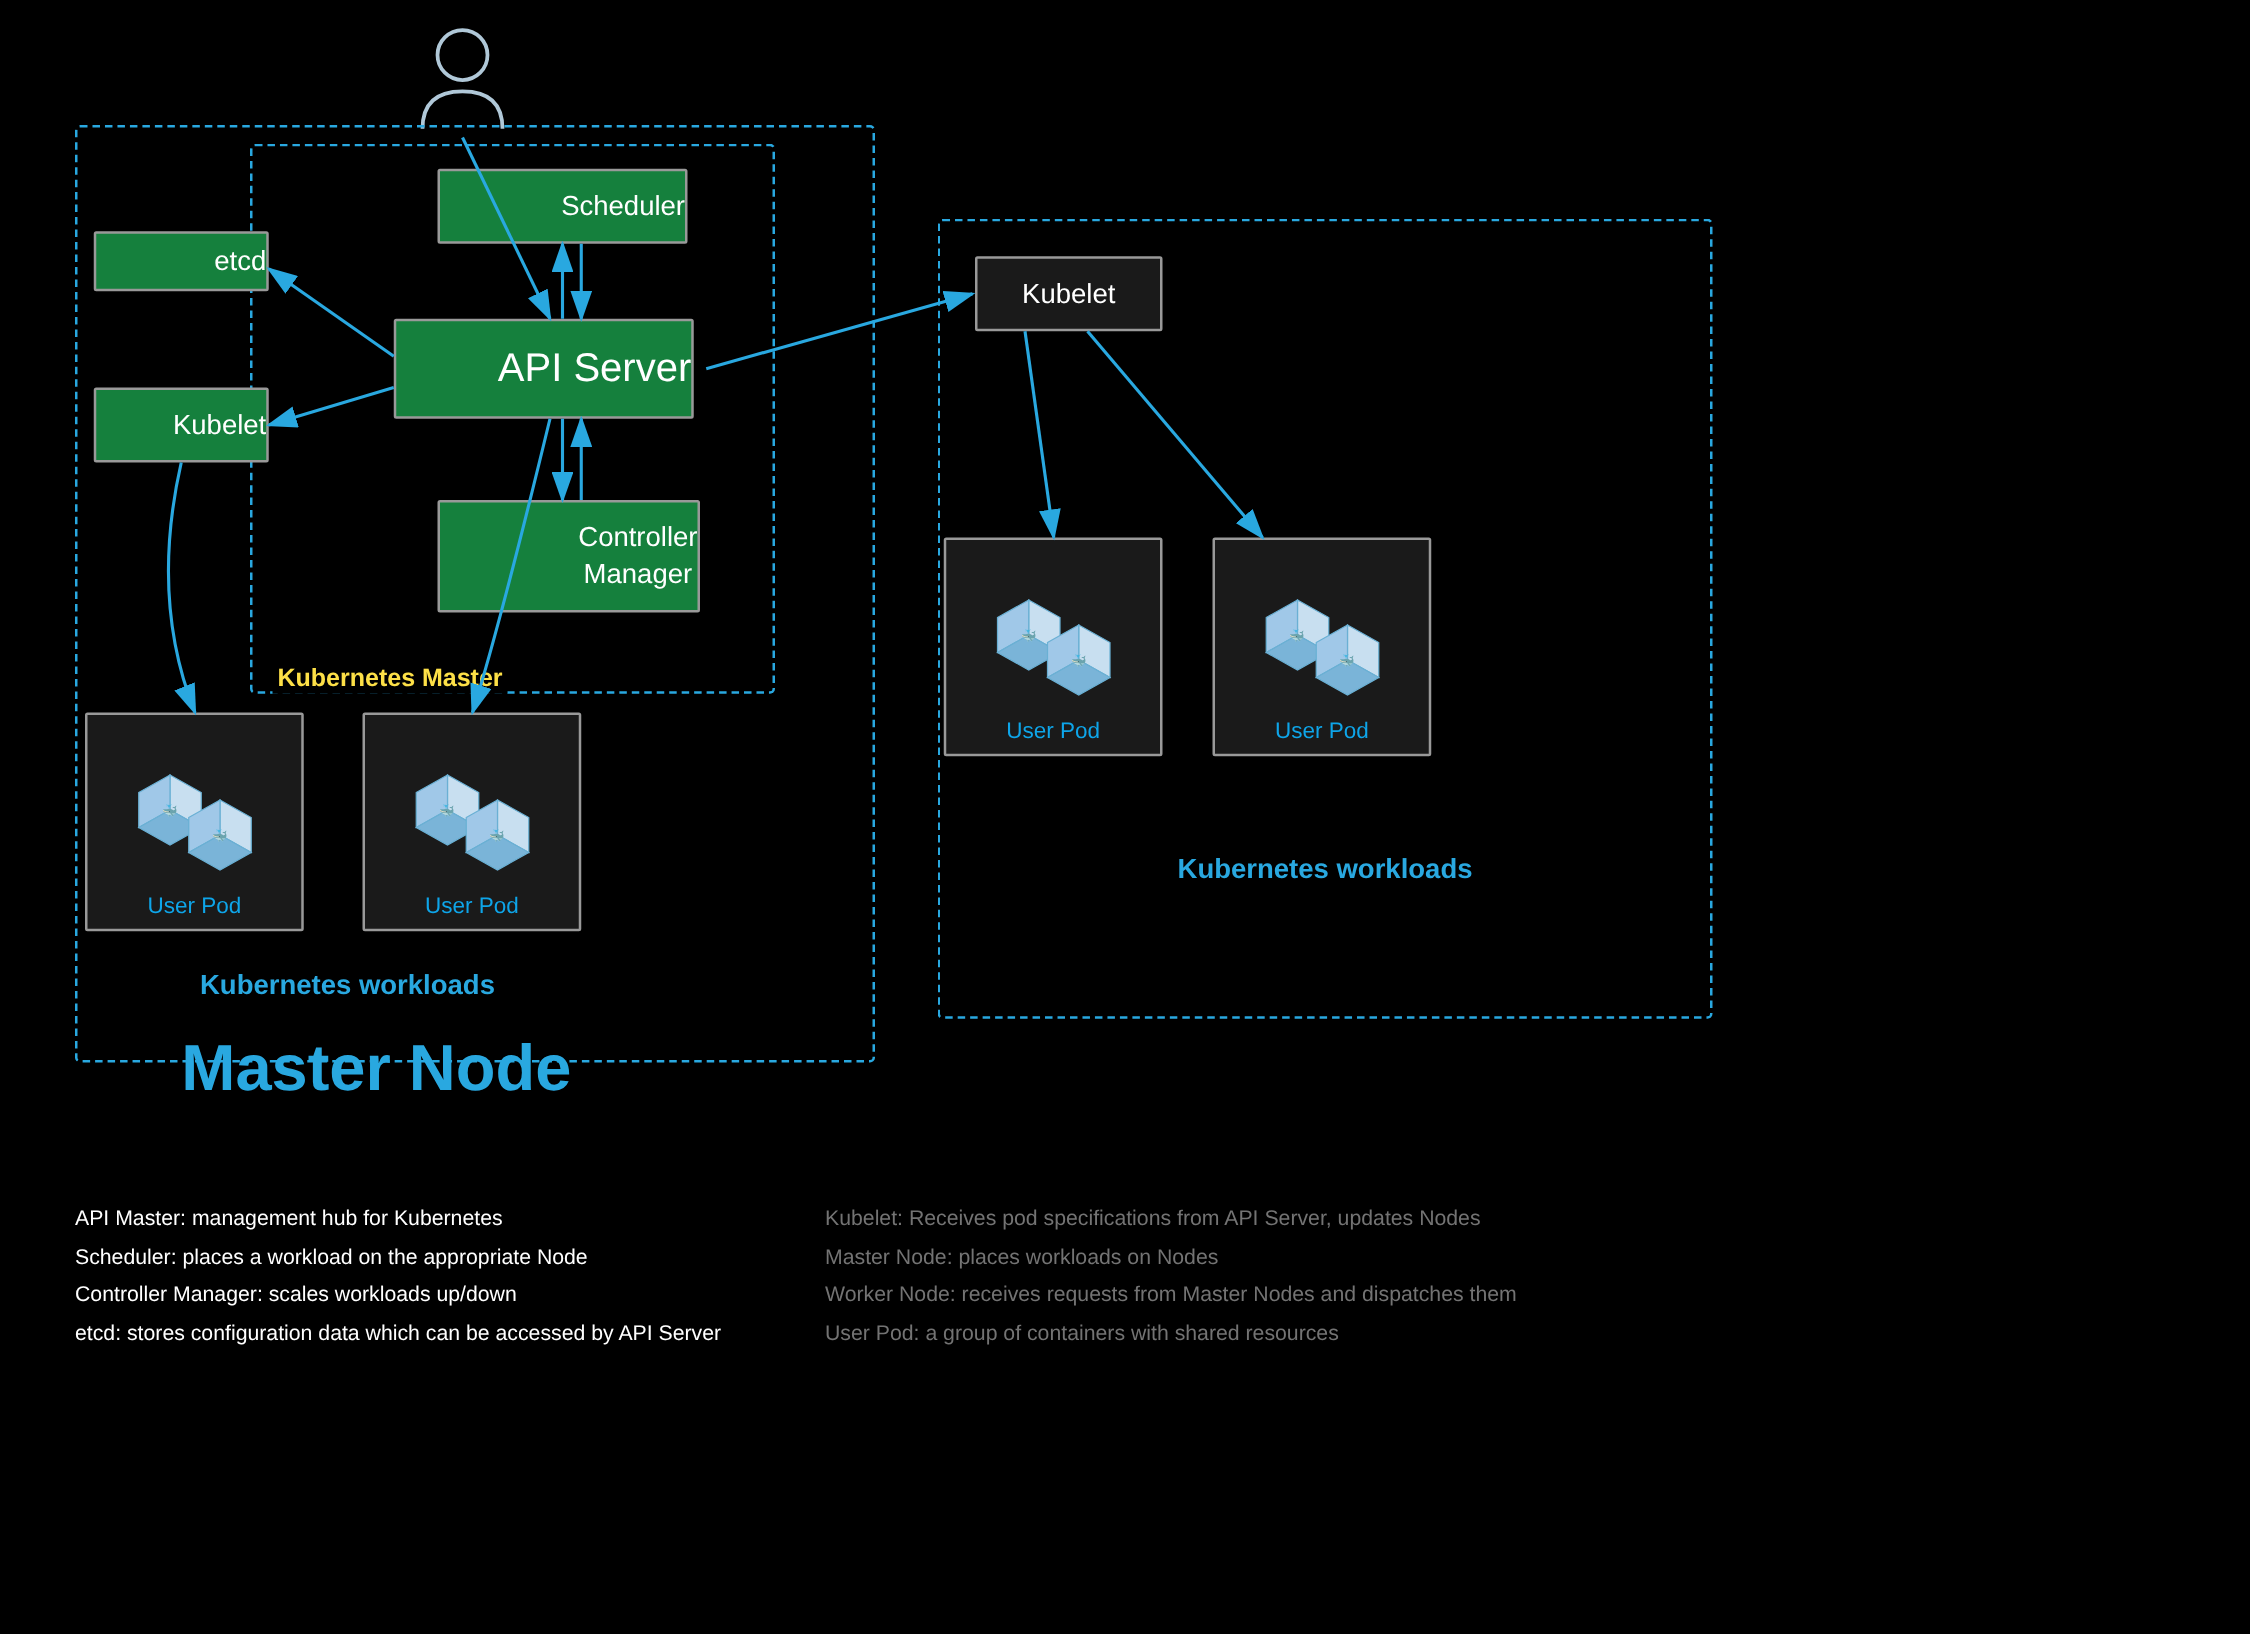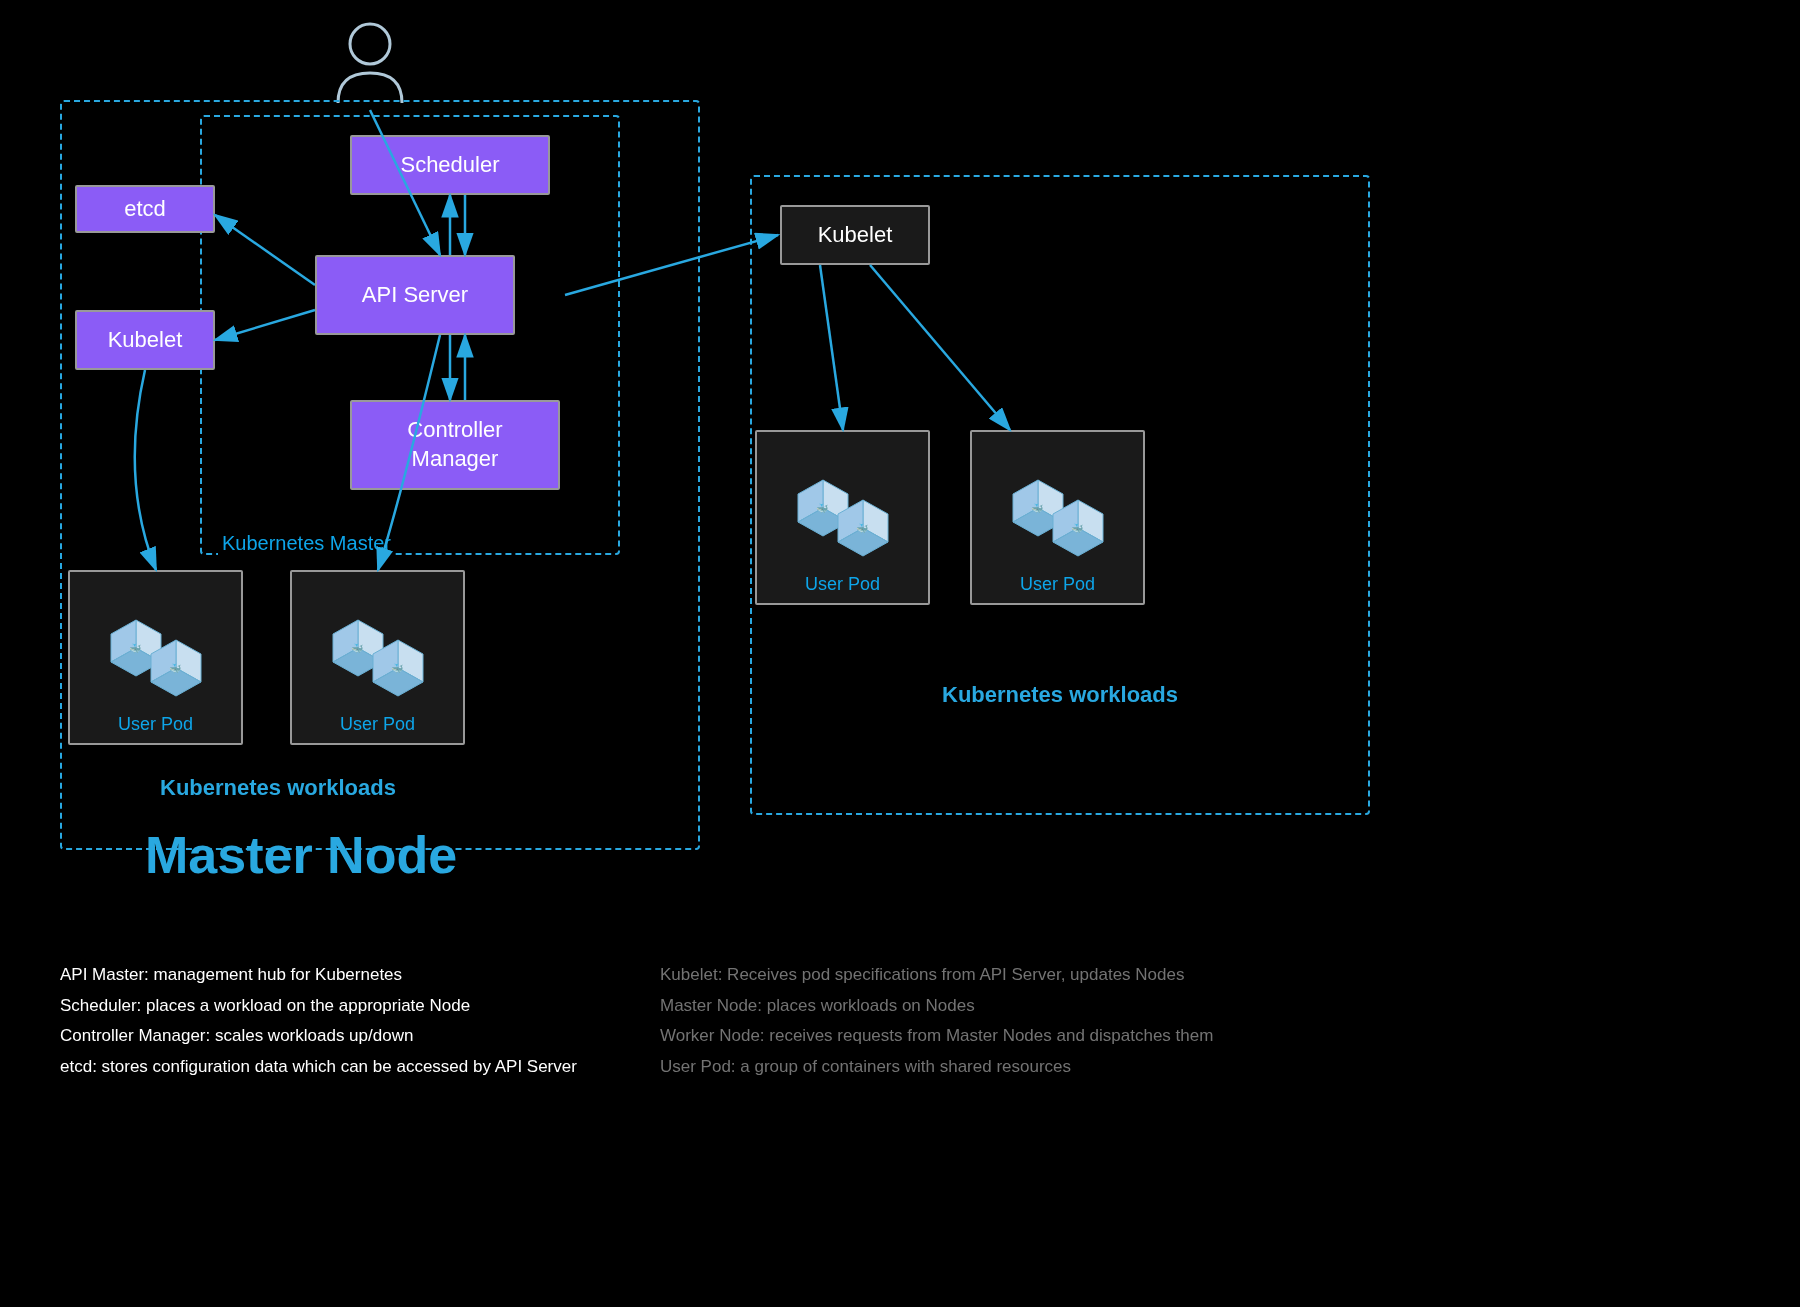--- a/index.html
+++ b/index.html
@@ -51,36 +51,36 @@
       left: 200px;
       width: 420px;
       height: 440px;
       border: 2px dashed #29a8e0;
       border-radius: 4px;
     }
     .k8s-master-label {
       position: absolute;
       bottom: -2px;
       left: 16px;
-      color: #0ea5e9;
+      color: #fde047;
       font-size: 20px;
-      font-weight: normal;
+      font-weight: bold;
       background: #000;
       padding: 0 4px;
     }
 
     
     .comp-box {
       position: absolute;
-      background: #8b5cf6;
+      background: #15803d;
       border: 2px solid #999;
       border-radius: 2px;
       display: flex;
       align-items: center;
-      justify-content: center;
+      justify-content: flex-end;
       font-size: 22px;
       font-weight: 400;
       color: #fff;
       text-align: center;
       line-height: 1.3;
     }
 
     .etcd-box {
       top: 185px;
       left: 75px;
@@ -95,23 +95,23 @@
     }
     .scheduler-box {
       top: 135px;
       left: 350px;
       width: 200px;
       height: 60px;
     }
     .api-server-box {
       top: 255px;
       left: 315px;
-      width: 200px;
+      width: 240px;
       height: 80px;
-      font-size: 22px;
+      font-size: 32px;
     }
     .controller-box {
       top: 400px;
       left: 350px;
       width: 210px;
       height: 90px;
     }
 
     
     .worker-node-box {

